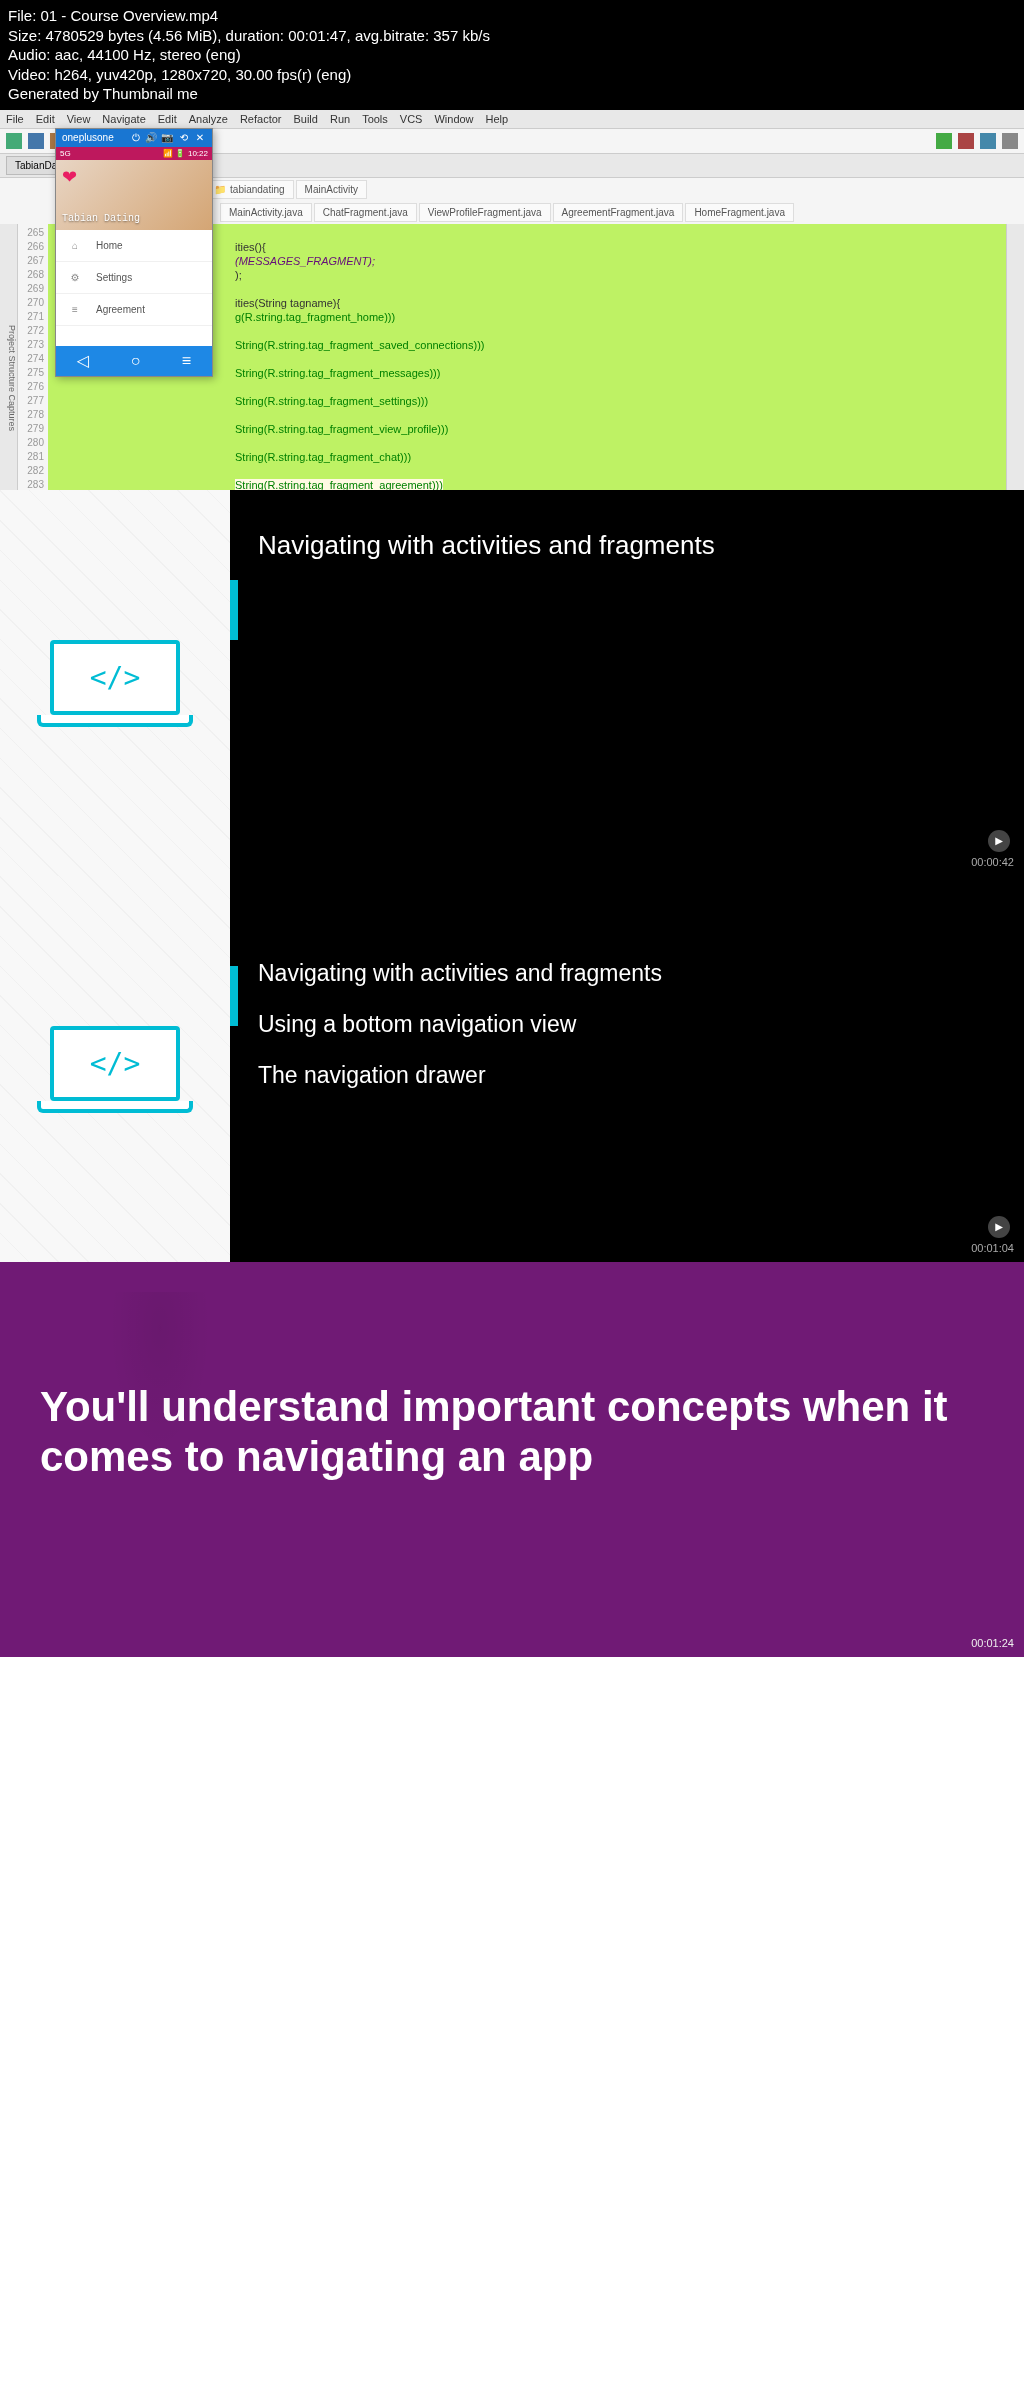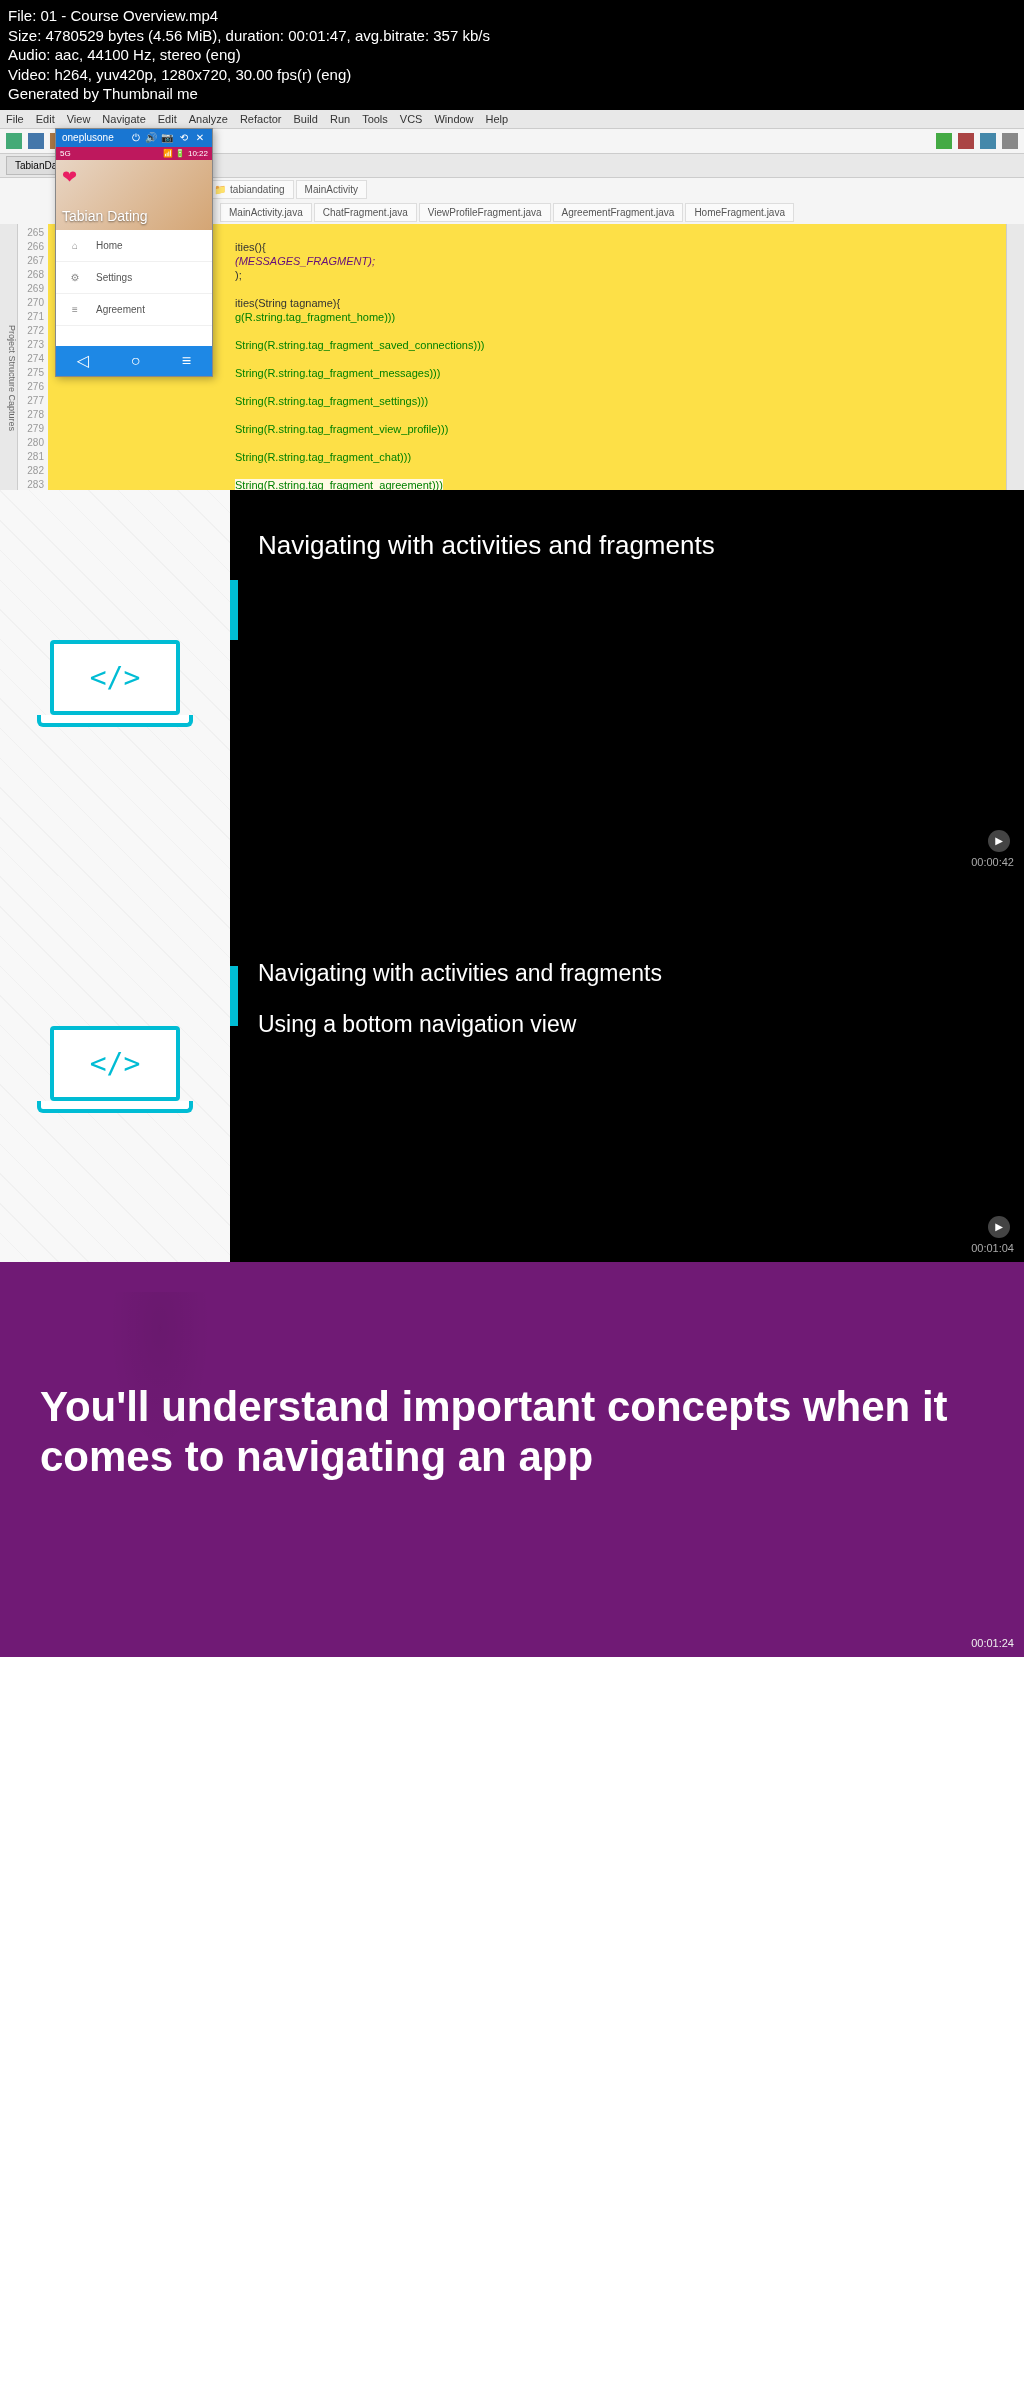--- a/index.html
+++ b/index.html
@@ -14,37 +14,37 @@
 .menu-bar span { color: #333; cursor: pointer; }
 .toolbar { background: #f5f5f5; border-bottom: 1px solid #ccc; padding: 4px 6px; display: flex; gap: 6px; align-items: center; }
 .toolbar-icon { width: 16px; height: 16px; background: #888; display: inline-block; }
 .tabs-bar { background: #e8e8e8; border-bottom: 1px solid #ccc; padding: 2px 6px; display: flex; gap: 2px; font-size: 10px; }
 .tab { padding: 3px 8px; background: #ddd; border: 1px solid #bbb; }
 .file-tabs { background: #f5f5f5; padding: 2px 60px; display: flex; gap: 2px; font-size: 10px; color: #555; }
 .file-tab { padding: 3px 8px; border: 1px solid #ddd; background: #fafafa; }
 
 .ide-body { display: flex; height: 310px; position: relative; }
 .left-gutter { width: 18px; background: #e8e8e8; border-right: 1px solid #ccc; writing-mode: vertical-rl; text-align: center; font-size: 9px; color: #666; }
-.code-area { flex: 1; background: #fde047; position: relative; font-family: 'Courier New', monospace; font-size: 11px; }
+.code-area { flex: 1; background: #bef264; position: relative; font-family: 'Courier New', monospace; font-size: 11px; }
 .line-numbers { position: absolute; left: 0; top: 0; width: 30px; background: #f5f5f5; color: #999; text-align: right; padding: 2px 4px; line-height: 14px; font-size: 10px; }
 .code-content { margin-left: 215px; padding: 2px; line-height: 14px; color: #333; white-space: pre; }
 .code-content .str { color: #008000; font-weight: normal; }
 .code-content .fn { color: #660e7a; font-style: italic; }
 .highlighted-line { background: #fffae3; }
 .right-gutter { width: 18px; background: #e8e8e8; border-left: 1px solid #ccc; }
 
 
 .emulator { position: absolute; left: 55px; top: 18px; width: 158px; height: 249px; background: #fff; border: 1px solid #888; box-shadow: 2px 2px 8px rgba(0,0,0,0.3); z-index: 10; }
 .emu-titlebar { background: #1976d2; color: #fff; font-size: 10px; padding: 3px 6px; display: flex; justify-content: space-between; align-items: center; }
 .emu-title-icons { display: flex; gap: 4px; }
 .emu-title-icons span { width: 12px; height: 12px; display: inline-flex; align-items: center; justify-content: center; font-size: 10px; }
 .emu-statusbar { background: #be185d; color: #fff; font-size: 8px; padding: 2px 4px; display: flex; justify-content: space-between; }
 .emu-header { height: 70px; background: linear-gradient(135deg, #e8d5c4, #d4a574); position: relative; padding: 6px; }
 .emu-header .heart { color: #e91e63; font-size: 18px; }
-.emu-header .app-name { color: #fff; font-size: 14px; position: absolute; bottom: 6px; left: 6px; text-shadow: 0 1px 2px rgba(0,0,0,0.5); }
+.emu-header .app-name { color: #fff; font-size: 10px; position: absolute; bottom: 6px; left: 6px; text-shadow: 0 1px 2px rgba(0,0,0,0.5); font-family: Liberation Mono, monospace; }
 .emu-menu { background: #fff; }
 .emu-menu-item { padding: 10px 12px; display: flex; align-items: center; gap: 14px; font-size: 10px; color: #555; border-bottom: 1px solid #f0f0f0; }
 .emu-menu-item .icon { width: 14px; text-align: center; color: #888; }
 .emu-bottom-nav { position: absolute; bottom: 0; left: 0; right: 0; height: 30px; background: #1e88e5; display: flex; justify-content: space-around; align-items: center; color: #fff; font-size: 16px; }
 
 
 .ide-bottom { background: #e8e8e8; border-top: 1px solid #ccc; padding: 3px 6px; display: flex; gap: 12px; font-size: 10px; color: #555; }
 .ide-status { background: #e8e8e8; border-top: 1px solid #ccc; padding: 3px 6px; display: flex; justify-content: space-between; font-size: 10px; color: #555; }
 
 
@@ -263,20 +263,21 @@
   <div class="slide-left">
     <div class="laptop-icon">
       <div class="laptop-screen">&lt;/&gt;</div>
       <div class="laptop-base"></div>
     </div>
   </div>
   <div class="slide-right">
     <div class="slide-accent"></div>
     <h2 class="slide-item" style="margin-top:44px">Navigating with activities and fragments</h2>
     <div class="slide-item">Using a bottom navigation view</div>
+    <div class="slide-item">The navigation drawer</div>
     <div class="slide-play">▶</div>
     <div class="slide-timestamp">00:01:04</div>
   </div>
 </div>
 
 <div class="final-slide">
   <div class="person-silhouette"></div>
   <h1 class="final-title">You'll understand important concepts when it comes to navigating an app</h1>
   <div class="final-timestamp">00:01:24</div>
 </div>

